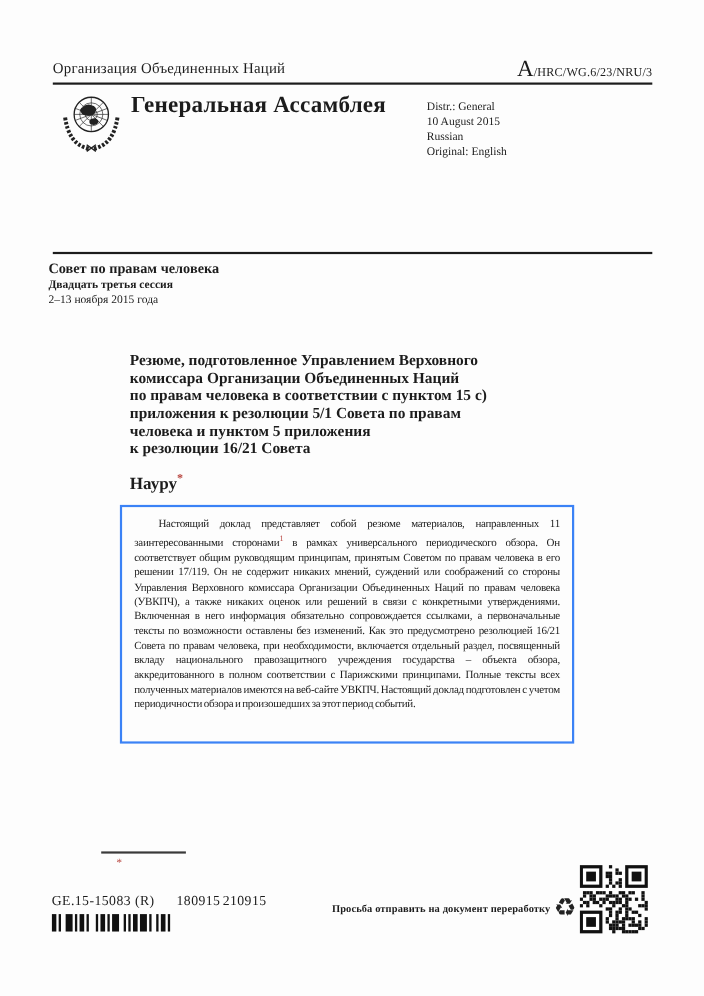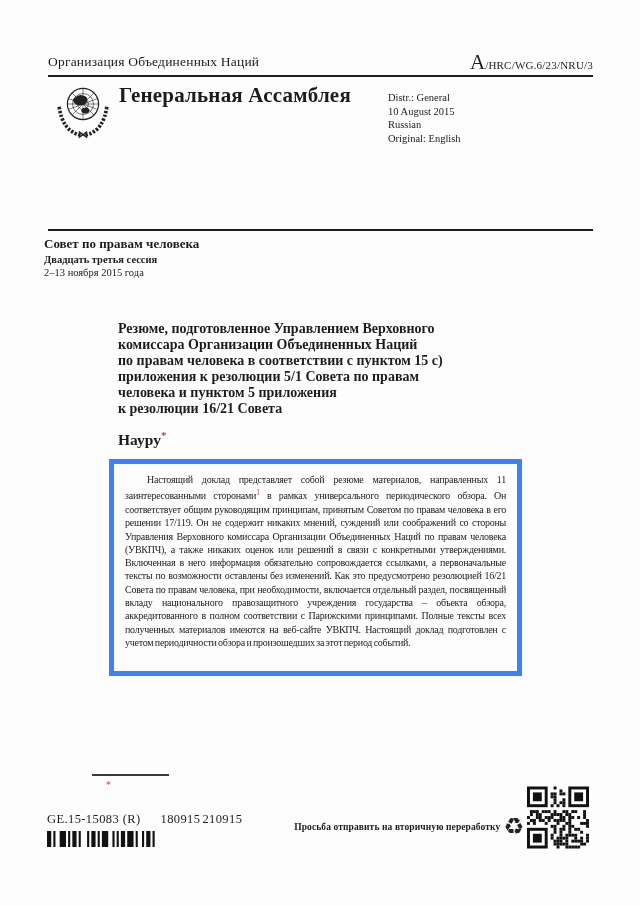--- a/index.html
+++ b/index.html
@@ -25,21 +25,21 @@
   .session .council{font-size:13px;font-weight:bold;margin-bottom:3px;}
   .session .wg{font-weight:bold;white-space:pre-line;}
   .session .sname{font-weight:bold;}
   
   .doc-title{left:118px;top:321px;font-size:14px;font-weight:bold;line-height:16px;white-space:pre-line;width:460px;}
   .country{left:118px;top:429px;font-size:15.5px;font-weight:bold;}
   .country sup{font-size:11px;font-weight:bold;}
   .red{color:#b8453f;}
   
   .summary-box{
-    left:109px;top:459px;width:413px;height:217px;border:5px solid #3b82f6;
+    left:109px;top:459px;width:413px;height:217px;border:2px solid #3b82f6;
     box-sizing:border-box;padding:9px 11px;font-size:10px;line-height:13.3px;
     text-align:justify;text-indent:22px;letter-spacing:-.25px;word-spacing:-.8px;
     overflow:hidden;
   }
   .summary-box sup{font-size:7.5px;}
   
   .fn-rule{left:92px;top:774px;width:77px;height:1.5px;background:#3a3a3a;}
   .footnote{left:104px;top:780px;width:360px;font-size:9.4px;line-height:12.2px;padding-left:13px;box-sizing:border-box;}
   .footnote .marker{position:absolute;left:2px;top:-1px;font-size:10px;}
   
@@ -143,21 +143,21 @@
       <rect x="73.88888888888893" y="0" width="4.222222222222222" height="16" fill="#111"></rect>
       <rect x="80.22222222222227" y="0" width="6.333333333333333" height="16" fill="#111"></rect>
       <rect x="88.66666666666671" y="0" width="2.111111111111111" height="16" fill="#111"></rect>
       <rect x="95.00000000000006" y="0" width="2.111111111111111" height="16" fill="#111"></rect>
       <rect x="99.22222222222229" y="0" width="4.222222222222222" height="16" fill="#111"></rect>
       <rect x="105.55555555555563" y="0" width="2.111111111111111" height="16" fill="#111"></rect>
     </svg>
 </div>
 
 <div class="abs recycle-row">
-  <span class="recycle-text">Просьба отправить на вторичную переработку</span>
+  <span class="recycle-text">Просьба отправить на документ переработку</span>
   <span class="recycle-glyph">♻</span>
 </div>
 
 <div class="abs qr">
   <svg id="qr-svg" width="62" height="63" viewBox="0 0 63 63">
       <rect x="27" y="0" width="3" height="3" fill="#111"></rect>
       <rect x="33" y="3" width="3" height="3" fill="#111"></rect>
       <rect x="24" y="6" width="3" height="3" fill="#111"></rect>
       <rect x="27" y="6" width="3" height="3" fill="#111"></rect>
       <rect x="33" y="6" width="3" height="3" fill="#111"></rect>

